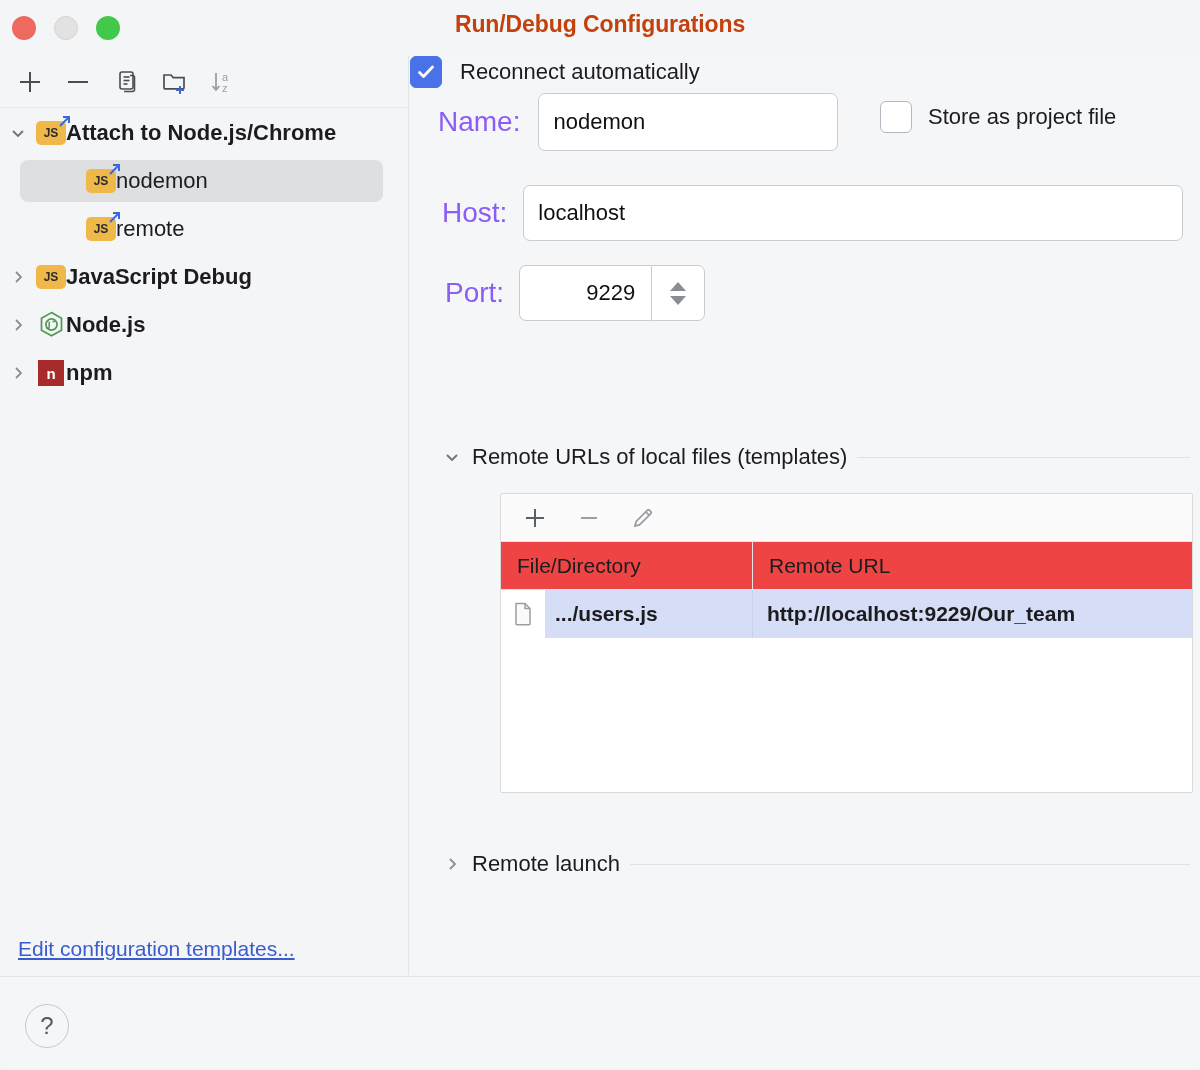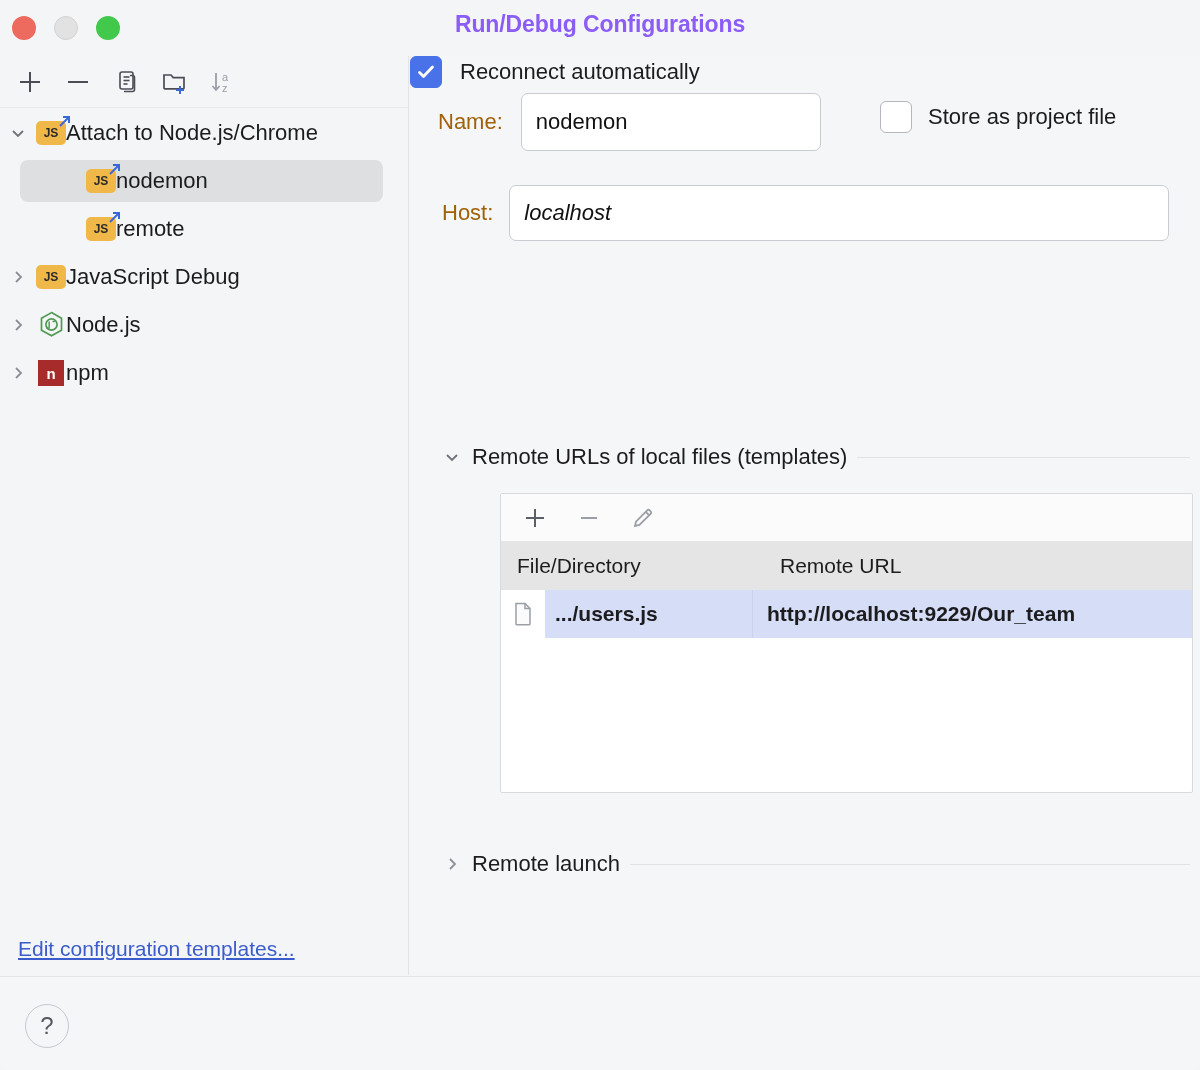--- a/index.html
+++ b/index.html
@@ -19,21 +19,21 @@
     background:#f4f5f7;
     border-top-left-radius:12px; border-top-right-radius:12px;
   }
   #traffic{ position:absolute; left:12px; top:16px; display:flex; gap:18px; }
   .light{ width:24px; height:24px; border-radius:50%; }
   .light.red{ background:#ec6a5e; }
   .light.yellow{ background:#e2e2e2; border:1px solid #d3d3d3; }
   .light.green{ background:#42c84b; }
   #window-title{
     position:absolute; left:0; top:11px; width:1200px; text-align:center;
-    font-size:23px; font-weight:bold; color:#8b5cf6; letter-spacing:-0.1px;
+    font-size:23px; font-weight:bold; color:#c2410c; letter-spacing:-0.1px;
   }
 
   
   #left-panel{
     position:absolute; left:0; top:56px; width:409px; height:919px;
     background:#f4f5f7; border-right:1px solid #e3e4e8;
   }
   #tree-toolbar{
     position:absolute; left:0; top:0; width:409px; height:52px;
     border-bottom:1px solid #e8e9ec;
@@ -53,36 +53,36 @@
     white-space:nowrap; padding-left:0; cursor:default;
   }
   .tree-row.selected > .tree-hl{
     position:absolute; left:20px; right:26px; top:3px; bottom:3px;
     background:#dedfe1; border-radius:8px; z-index:0;
   }
   .tw-arrow{ width:36px; flex:0 0 36px; display:flex; justify-content:center; align-items:center; z-index:1;}
   .tw-indent{ width:86px; flex:0 0 86px; z-index:1;}
   .tree-icon{ width:30px; flex:0 0 30px; display:flex; align-items:center; justify-content:center; z-index:1;}
   .tree-label{ font-size:22px; z-index:1; }
-  .tree-label.bold{ font-weight:normal;text-align:center; }
+  .tree-label.bold{ font-weight:bold;text-align:center; }
   .tree-label.plain{ font-weight:normal; }
 
   #edit-templates{
     position:absolute; left:18px; bottom:14px;
     font-size:21px; color:#3a5ccc; cursor:default;text-decoration:underline;
   }
 
   
   #right-panel{
     position:absolute; left:410px; top:56px; width:790px; height:919px;
     background:#f5f6f8; overflow:hidden;
   }
 
   .form-row{ position:absolute; display:flex; align-items:center; }
-  .flabel{ font-size:22px; color:#a16207; }
+  .flabel{ font-size:28px; color:#8b5cf6; }
 
   .tf{
     background:#ffffff; border:1px solid #c9cbd1; border-radius:7px;
     font-size:22px; color:#111; padding:0 14px;
     display:flex; align-items:center;
     font-family:"Liberation Sans", sans-serif;
   }
 
   
   #row-name{ left:28px; top:37px; }
@@ -90,21 +90,21 @@
   #store-wrap{ position:absolute; left:470px; top:45px; display:flex; align-items:center; gap:16px; }
   .cb{
     width:32px; height:32px; border-radius:6px; border:1.6px solid #b4b7bf; background:#fff;
     display:flex; align-items:center; justify-content:center;
   }
   .cb.checked{ background:#4a72e8; border-color:#4a72e8; }
   #store-label{ font-size:22px; }
 
   
   #row-host{ left:32px; top:129px; }
-  #host-field{ width:660px; height:56px; margin-left:16px;font-style:italic; }
+  #host-field{ width:660px; height:56px; margin-left:16px; }
 
   
   #row-port{ left:35px; top:209px; }
   #port-spin{ margin-left:15px; display:flex; }
   #port-field{
     width:132px; height:56px; justify-content:flex-end; padding-right:16px;
     border-top-left-radius:7px; border-bottom-left-radius:7px;
     border-top-right-radius:0; border-bottom-right-radius:0; border-right:none;
   }
   #port-buttons{
@@ -129,21 +129,21 @@
   
   #table-card{
     position:absolute; left:90px; top:437px; width:693px; height:300px;
     background:#ffffff; border:1px solid #d8dade; border-radius:2px; overflow:hidden;
   }
   #table-toolbar{
     height:48px; border-bottom:1px solid #e4e5e9; display:flex; align-items:center;
     padding-left:12px; gap:10px; background:#fbfbfc;
   }
   .ttb-btn{ width:44px; height:40px; display:flex; align-items:center; justify-content:center; }
-  #table-head{ height:48px; display:flex; border-bottom:1px solid #e4e5e9; background:#e5e5e5;gap:11px;}
+  #table-head{ height:48px; display:flex; border-bottom:1px solid #e4e5e9; background:#ef4444;}
   .th{ font-size:21px; display:flex; align-items:center; padding-left:16px; }
   .th.c1{ width:252px; border-right:1px solid #e4e5e9; }
   .th.c2{ flex:1; }
   .trow{ height:48px; display:flex; align-items:center; }
   .td-icon{ width:44px; flex:0 0 44px; display:flex; align-items:center; justify-content:center; background:#fff;}
   .td{ font-size:21px; display:flex; align-items:center; height:48px; padding-left:10px; background:#d6ddf6;font-weight:bold;}
   .td.c1{ width:208px; flex:0 0 208px; border-right:1px solid #c8d1ee; }
   .td.c2{ flex:1; padding-left:14px; }
 
   
@@ -341,20 +341,32 @@
     <span id="store-label">Store as project file</span>
   </div>
 
   <div class="form-row" id="row-host">
     <span class="flabel">Host:</span>
     <div class="tf" id="host-field">
       <span>localhost</span>
     </div>
   </div>
 
+  <div class="form-row" id="row-port">
+    <span class="flabel">Port:</span>
+    <div id="port-spin">
+      <div class="tf" id="port-field">
+        <span>9229</span>
+      </div>
+      <div id="port-buttons">
+        <span class="spin-tri spin-up"></span>
+        <span class="spin-tri spin-down"></span>
+      </div>
+    </div>
+  </div>
 
   <div id="row-reconnect">
     <span class="cb checked">
       <svg width="22" height="22" viewBox="0 0 22 22" fill="none" stroke="#ffffff" stroke-width="2.8" stroke-linecap="round" stroke-linejoin="round">
           <path d="M4.5 11.5l4 4 9-9.5"></path>
         </svg>
     </span>
     <span id="reconnect-label">Reconnect automatically</span>
   </div>
 

